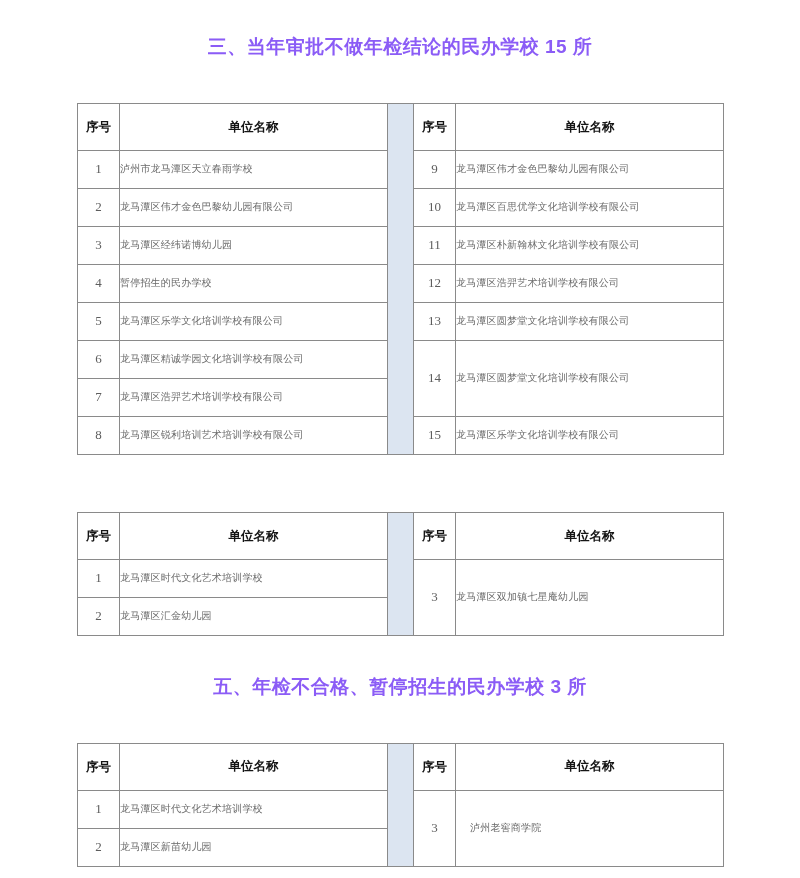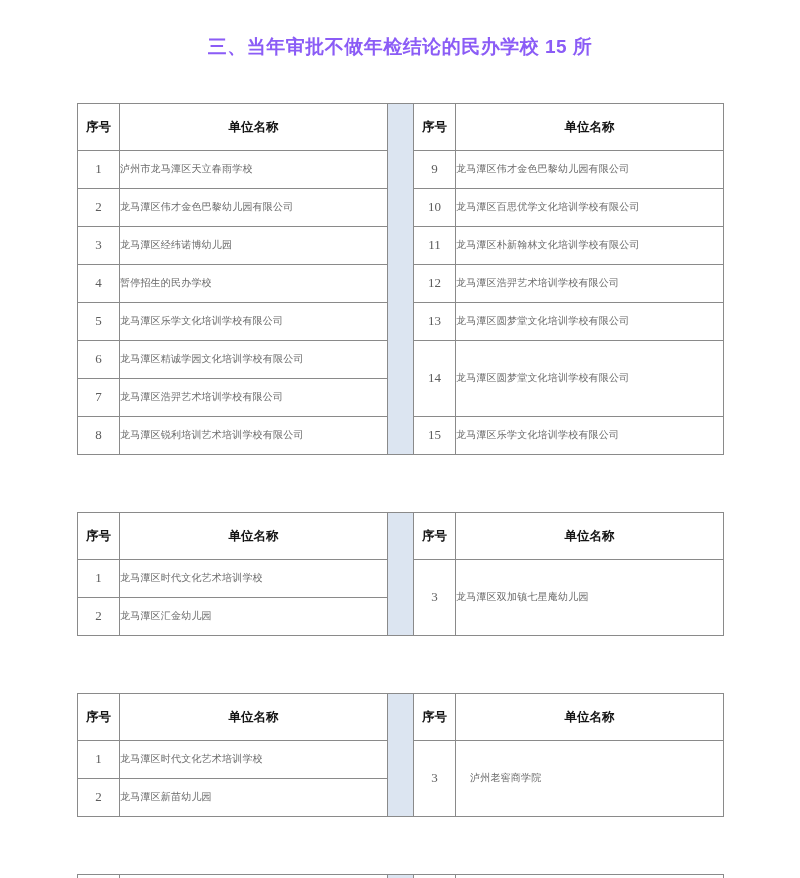--- a/index.html
+++ b/index.html
@@ -248,20 +248,21 @@
           <td class="cell-idx">2</td>
           <td class="cell-name">龙马潭区汇金幼儿园</td>
           <td class="gap-cell bottom"></td>
         </tr>
       </tbody>
     </table>
   </div>
 
   <div class="sp-block"></div>
   <div class="section">
+    <div class="section-title">五、年检不合格、暂停招生的民办学校 3 所</div>
     <div class="sp-after-title"></div>
 
     <table class="grid">
       <colgroup>
         <col class="c-idx">
           <col class="c-name">
           <col class="c-gap">
           <col class="c-idx">
           <col class="c-name">
       </colgroup>

